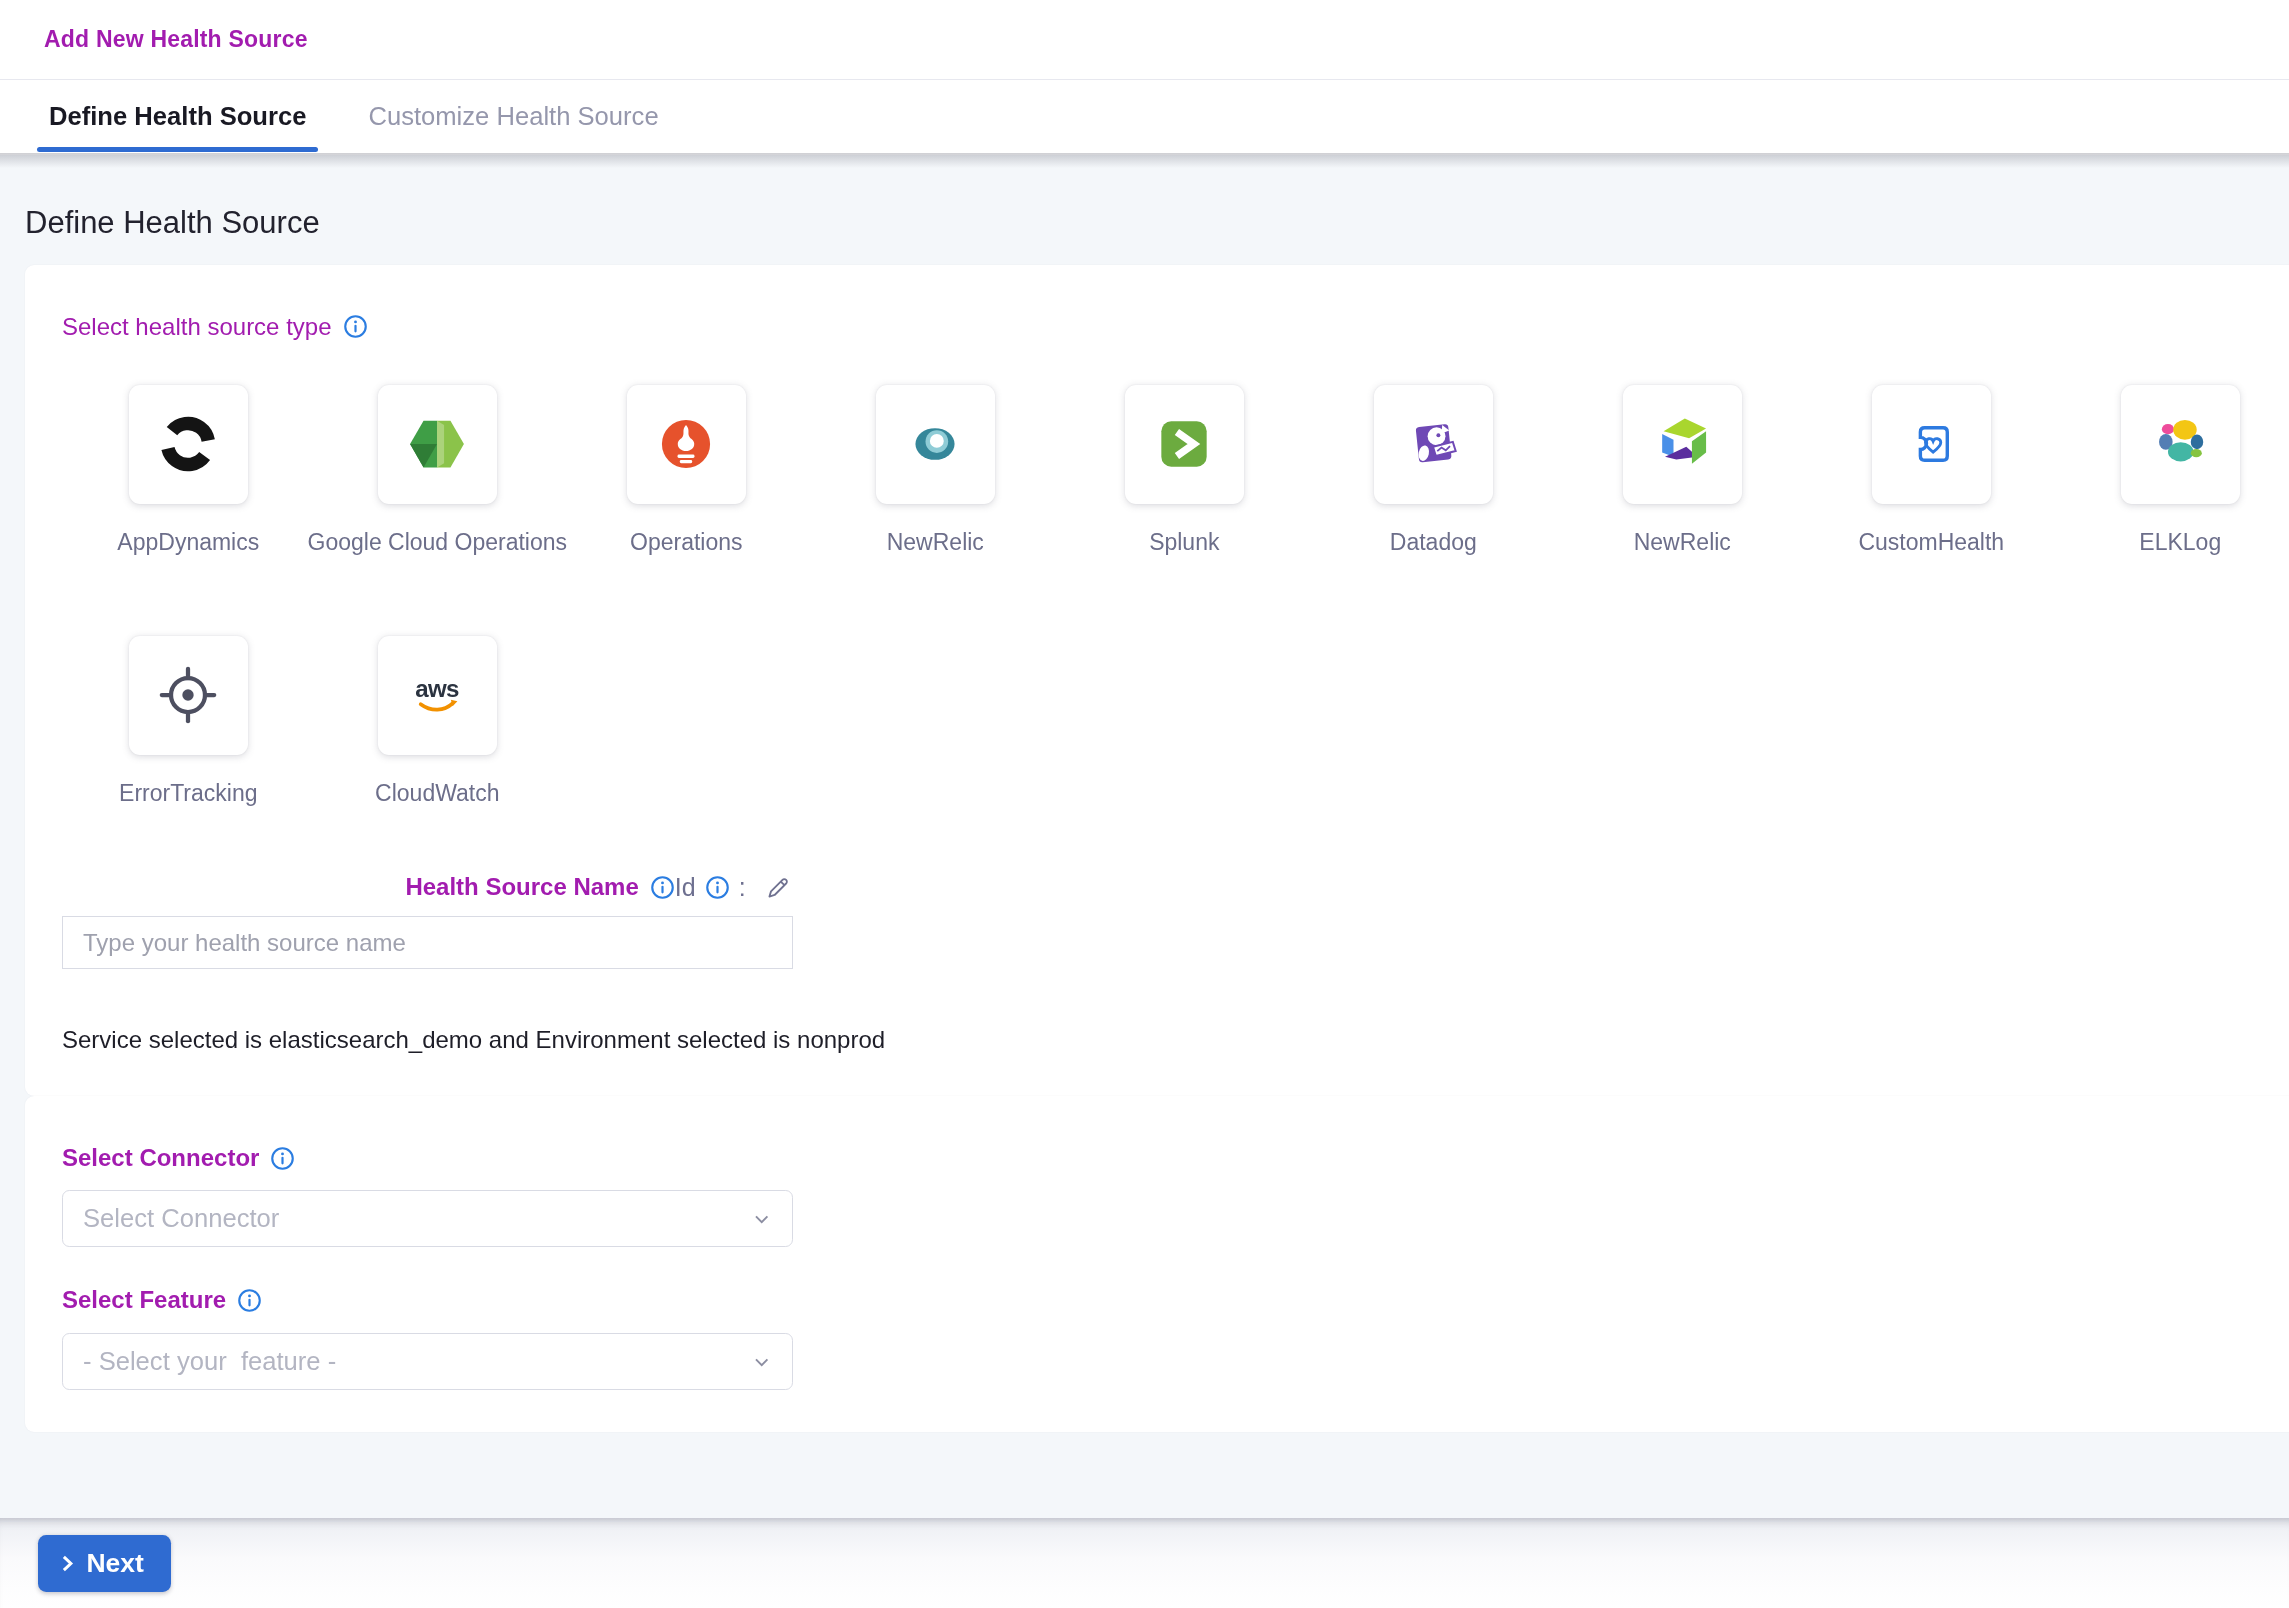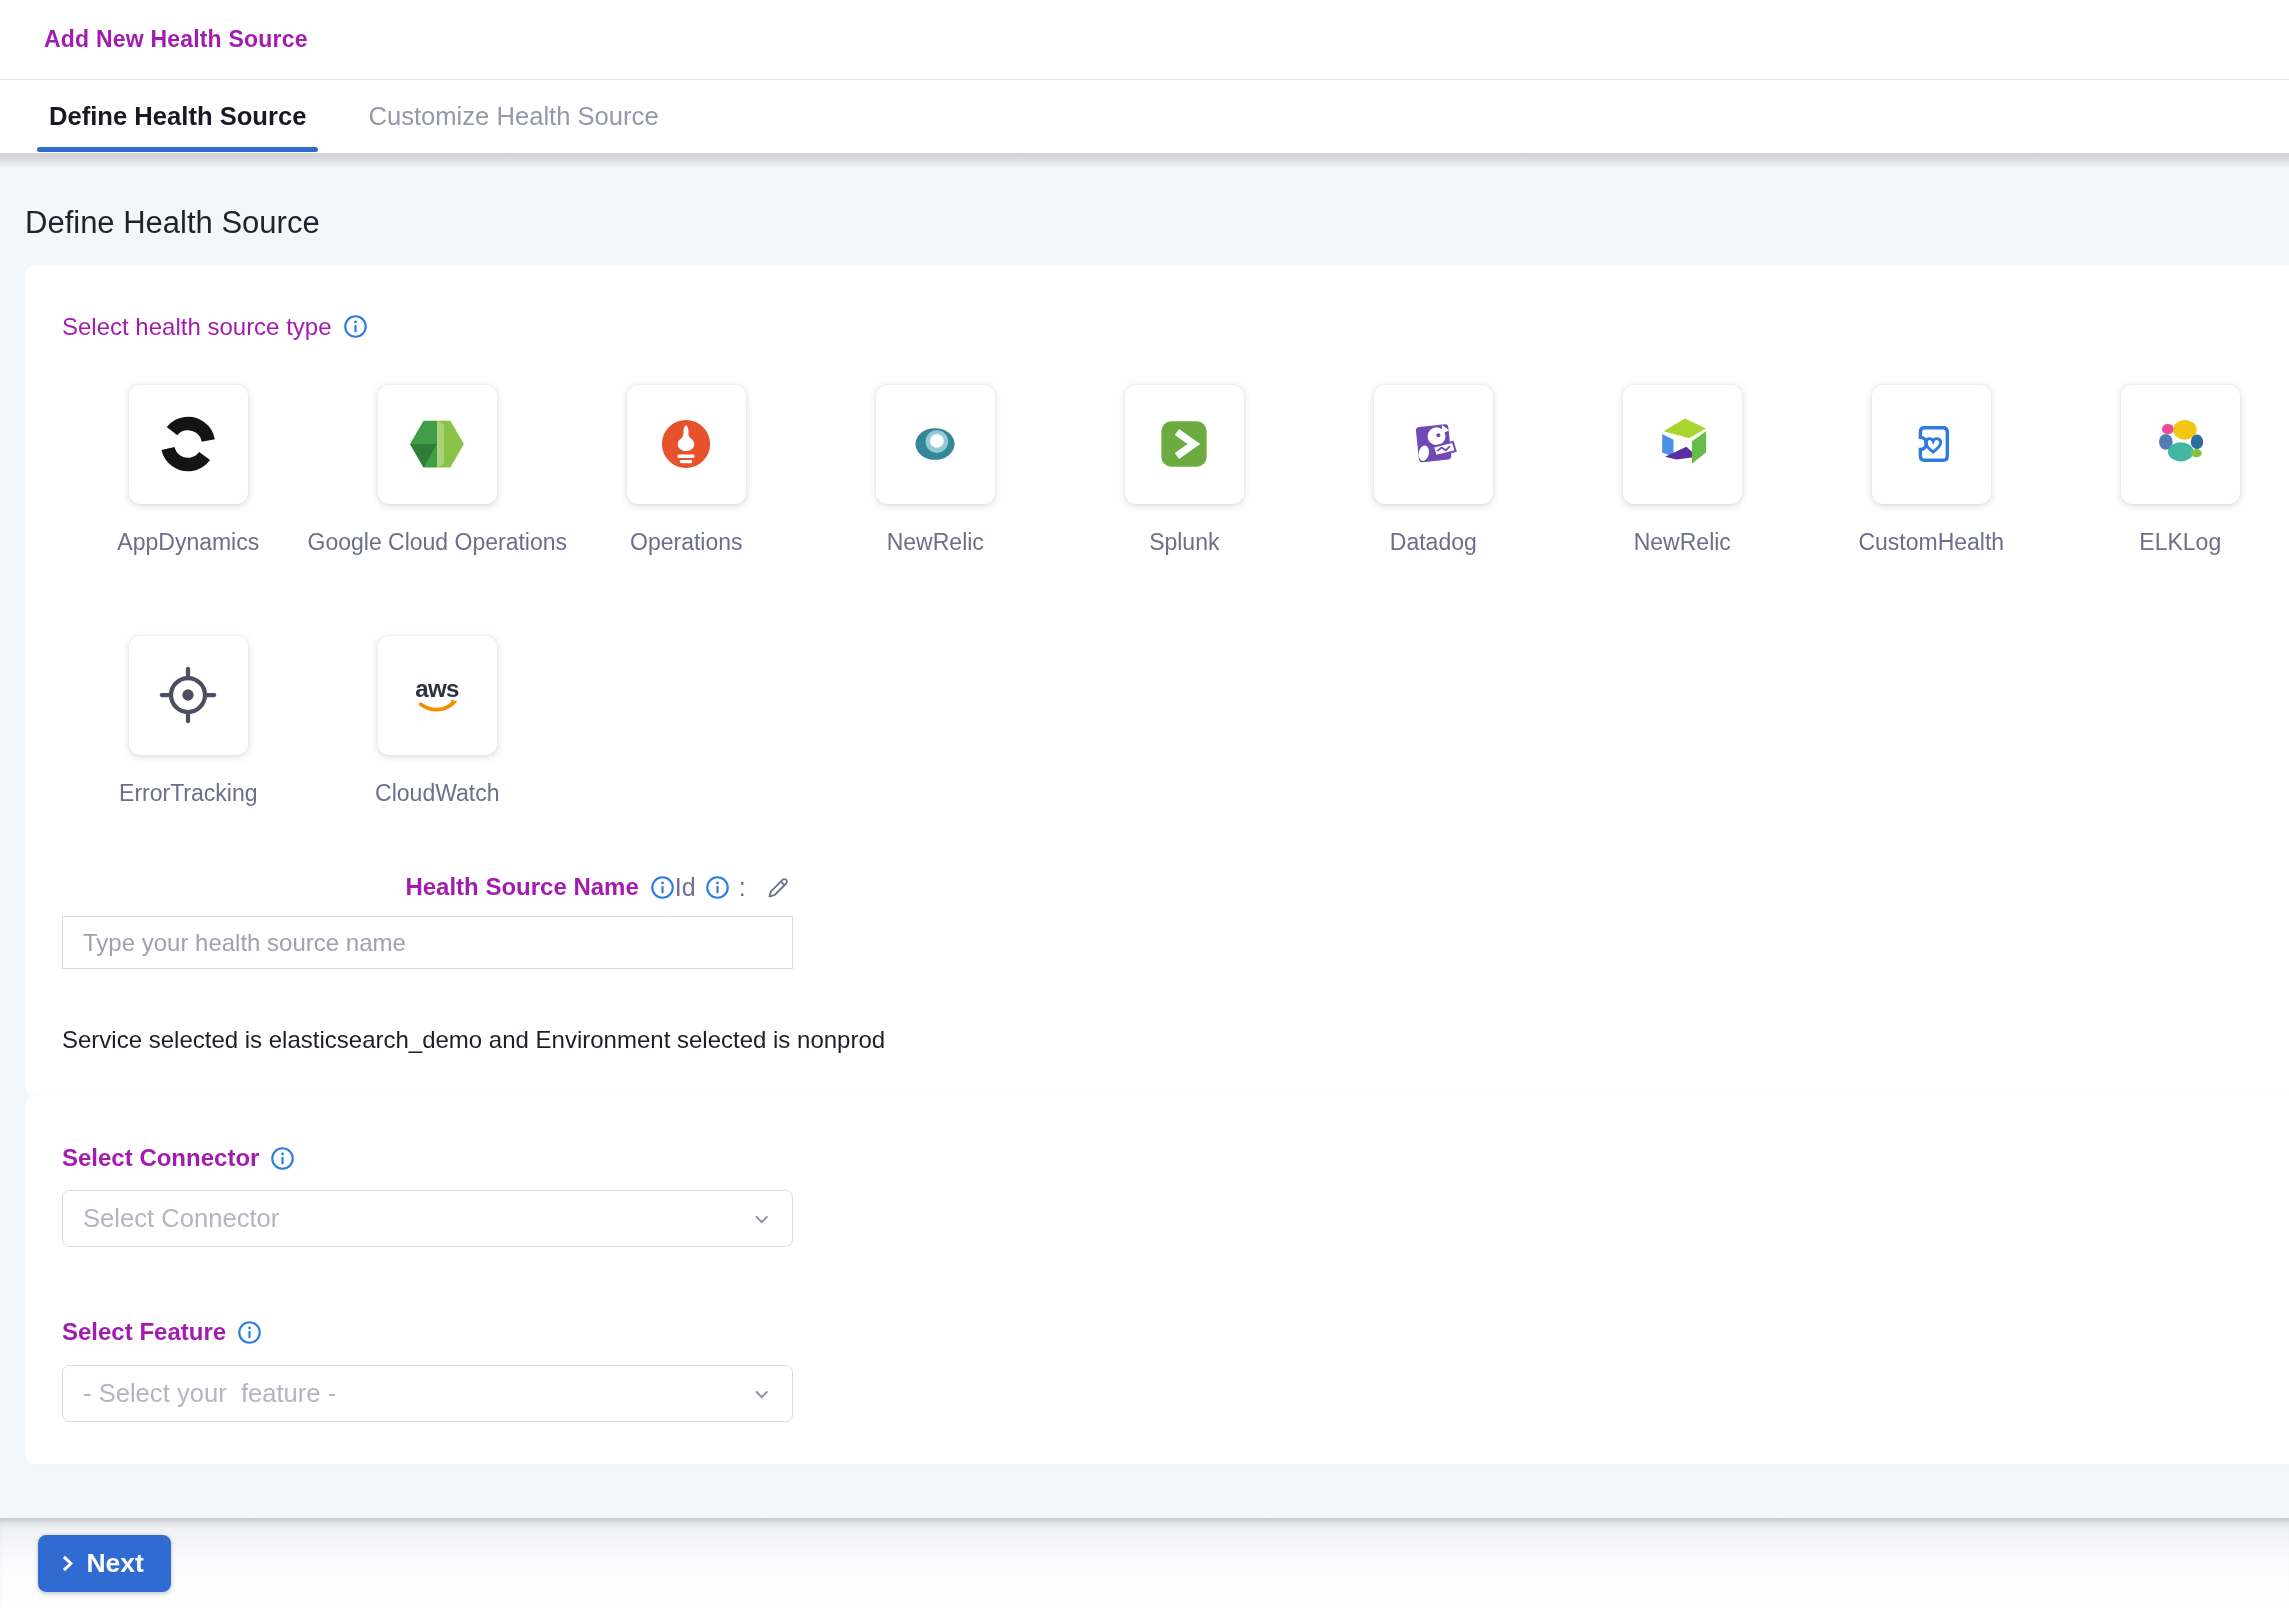--- a/index.html
+++ b/index.html
@@ -74,21 +74,21 @@
   .text-input::placeholder{color:#9fa1ae;}
   .service-note{margin-top:57px;font-size:24px;color:#1e1e28;}
   
   .select-box{
     margin-top:18.3px;width:731px;height:57px;border:1.8px solid #d9dbe4;border-radius:7.3px;
     background:#fff;display:flex;align-items:center;justify-content:space-between;
     padding:0 16.4px 0 20px;box-sizing:border-box;cursor:pointer;
   }
   .select-placeholder{font-size:25.6px;color:#b3b5c2;white-space:pre;}
   .chev{width:27.4px;height:27.4px;display:block;}
-  .field-gap{margin-top:71px;text-align:center;}
+  .field-gap{margin-top:39px;text-align:center;}
   
   .footer{
     position:absolute;left:0;right:0;bottom:0;height:90px;z-index:6;
     background:linear-gradient(180deg,#eceef3 0%,#fafafc 45%,#ffffff 100%);
     box-shadow:inset 0 9.1px 9.1px -7.3px rgba(40,41,61,.28);
     display:flex;align-items:center;padding-left:38px;box-sizing:border-box;
   }
   .next-button{
     display:flex;align-items:center;gap:9.1px;background:#2f6bd1;color:#fff;border:none;
     border-radius:8.2px;height:57px;padding:0 27.4px 0 18.3px;font-size:26.5px;font-weight:bold;

